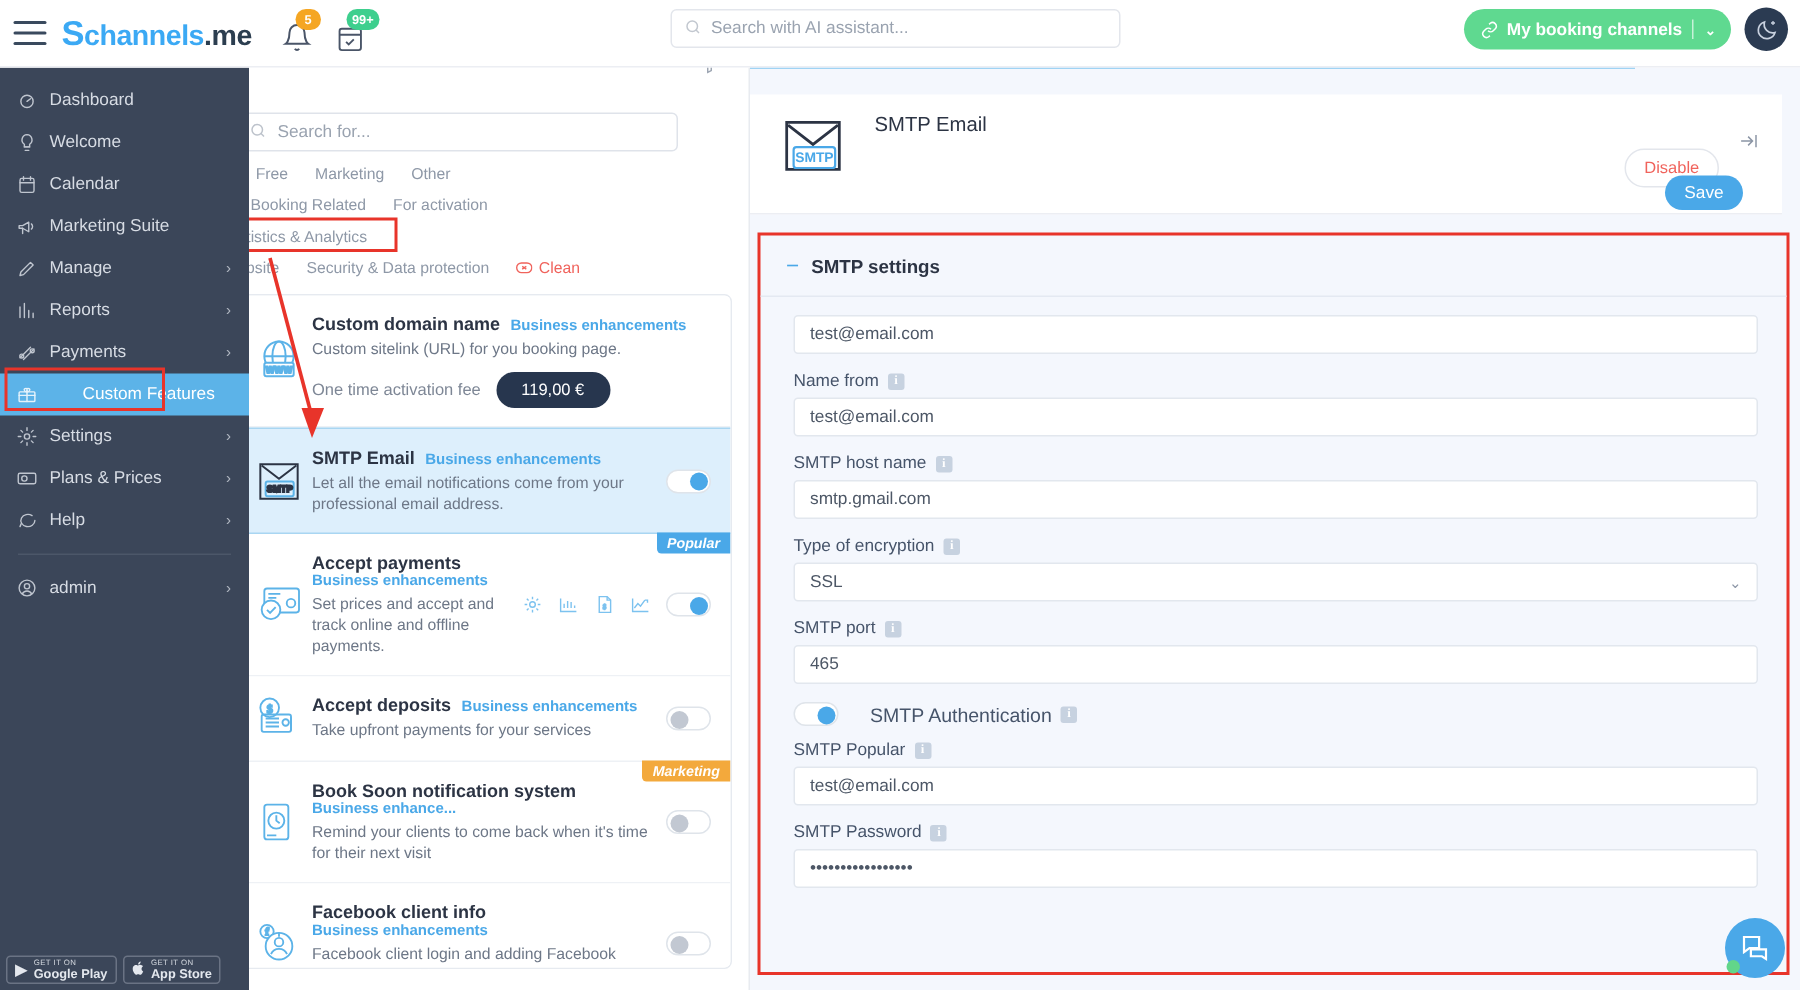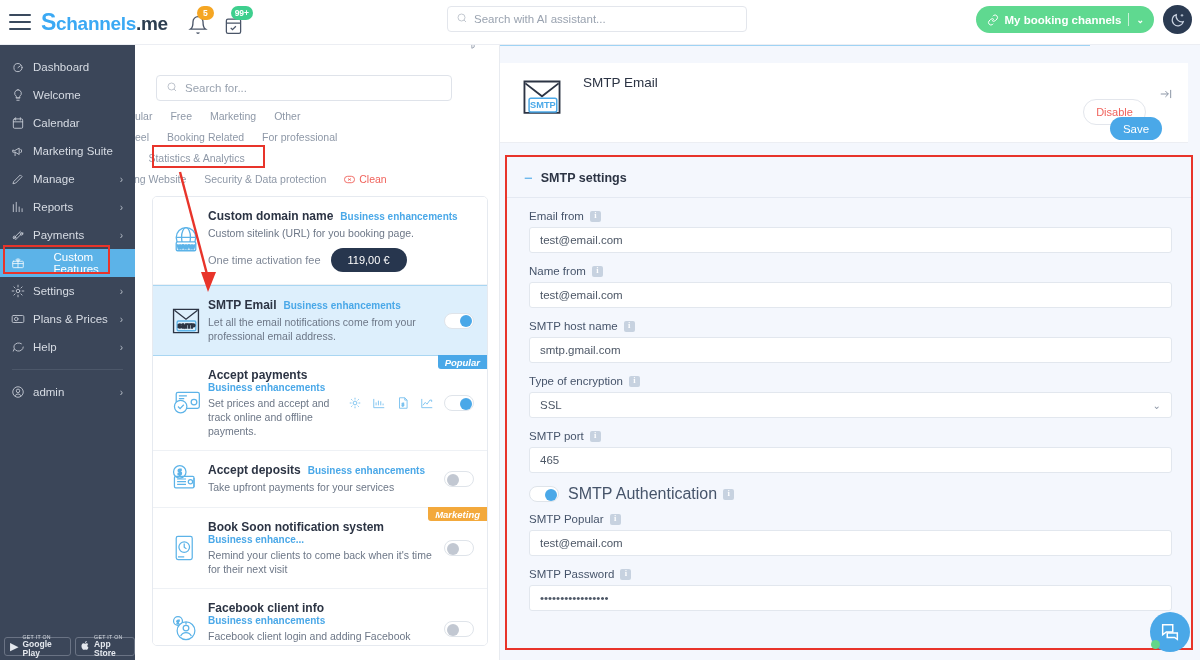--- a/index.html
+++ b/index.html
@@ -53,21 +53,21 @@
   .link-ic { margin-right: 6px; display: inline-flex; }
 
   .moon-btn {
     position: absolute; right: 8px; top: 5px; width: 29px; height: 29px;
     border-radius: 50%; background: #2b3b52; display: flex;
     align-items: center; justify-content: center; cursor: pointer;
   }
 
   
   .sidebar {
-    position: absolute; left: 0; top: 45px; width: 135px; height: 615px;
+    position: absolute; left: 0; top: 45px; width: 166px; height: 615px;
     background: #3b4659; z-index: 20;
   }
   .nav-item {
     height: 28px; display: flex; align-items: center; padding-left: 11px;
     color: #d7dce4; font-size: 11.5px; cursor: pointer; position: relative;
   }
   .nav-item .ic { width: 20px; display: inline-flex; align-items: center;
                   justify-content: flex-start; opacity: .85; }
   .nav-item .lbl { margin-left: 2px; }
   .nav-item .chev { position: absolute; right: 12px; font-size: 10px; opacity: .75; }
@@ -204,21 +204,21 @@
     border-radius: 3px; font-size: 11.5px; color: #4d5766;
     padding: 0 10px; font-family: "Liberation Sans", sans-serif;
   }
   .fld-input::placeholder { color: #9aa3b0; }
   .sel-wrap { position: relative; }
   .sel-chev { position: absolute; right: 11px; top: 8px; color: #8b95a5; font-size: 10px;
               pointer-events: none; }
 
   .auth-row { display: flex; align-items: center; margin: 1px 0 10px 0; }
   .auth-row .toggle { margin-right: 9px; }
-  .auth-row .al { font-size: 16px; color: #46546a; display: flex; align-items: center; }
+  .auth-row .al { font-size: 13px; color: #46546a; display: flex; align-items: center; margin-left: 12px; }
 
   .test-email {
     position: absolute; left: 5px; top: 614px; width: 688px; height: 36px;
     display: flex; align-items: center; padding-left: 17px; background: #f4f7fd;
   }
 
   .chat-fab {
     position: absolute; right: 10px; bottom: 8px; width: 40px; height: 40px;
     border-radius: 50%; background: #4aa8e8; display: flex; align-items: center;
     justify-content: center; cursor: pointer; z-index: 40;
@@ -463,21 +463,21 @@
   </div>
 
   <span class="funnel">
     <svg width="14" height="14" viewBox="0 0 24 24" fill="none" stroke="#9aa3b0" stroke-width="1.6">
       <path d="M3 4h18l-7 8v7l-4 2v-9z"></path>
     </svg>
   </span>
 
   <div id="tag-rows">
       <div class="tagrow r1"><span style="margin-right:18px"><span class="tag">Activated</span></span><span style="margin-right:18px"><span class="tag">New</span></span><span style="margin-right:18px"><span class="tag">Popular</span></span><span style="margin-right:18px"><span class="tag">Free</span></span><span style="margin-right:18px"><span class="tag">Marketing</span></span><span style="margin-right:18px"><span class="tag">Other</span></span></div>
-      <div class="tagrow r2"><span style="margin-right:18px"><span class="tag">Functional</span></span><span style="margin-right:18px"><span class="tag">Look and Feel</span></span><span style="margin-right:18px"><span class="tag">Booking Related</span></span><span style="margin-right:18px"><span class="tag">For professional</span></span></div>
+      <div class="tagrow r2"><span style="margin-right:18px"><span class="tag">Functional</span></span><span style="margin-right:18px"><span class="tag">Look and Feel</span></span><span style="margin-right:18px"><span class="tag">Booking Related</span></span><span style="margin-right:18px"><span class="tag">For activation</span></span></div>
       <div class="tagrow r3"><span style="margin-right:18px"><span class="tag sel">Business enhancements</span></span><span style="margin-right:18px"><span class="tag">Statistics &amp; Analytics</span></span></div>
       <div class="tagrow r4"><span style="margin-right:18px"><span class="tag">Adding more to the Booking Website</span></span><span style="margin-right:18px"><span class="tag">Security &amp; Data protection</span></span><span style="margin-right:18px"><span style="margin-right:4px;display:inline-block;vertical-align:-1px;"><svg width="11" height="9" viewBox="0 0 24 18" fill="none" stroke="#f0635c" stroke-width="2">
               <rect x="1" y="2" width="22" height="14" rx="7"></rect>
               <path d="M9 7l6 4M15 7l-6 4"></path>
             </svg></span><span class="tag clean">Clean</span></span></div>
     </div>
   <div class="redbox-tag"></div>
 
   <svg class="arrow-svg" width="120" height="160">
     <line x1="40" y1="22" x2="68" y2="128" stroke="#e8342a" stroke-width="2.4"></line>
@@ -685,24 +685,20 @@
     <div class="save-btn" style="position:absolute;left:610px;top:72px">Save</div>
 
     <div class="panel-box">
       <div class="sect-head">
         <span class="pm">−</span>
         <span class="st">SMTP settings</span>
       </div>
       <div class="sect-rule"></div>
       <div class="fields" id="smtp-fields">
           <div class="fld">
-    <div class="fld-label">
-      <span>Email from</span>
-      <span class="info-ic"></span>
-    </div>
     <div class="sel-wrap">
       <input class="fld-input" readonly="" value="test@email.com" style="">
       
     </div>
   </div>
           <div class="fld">
     <div class="fld-label">
       <span>Name from</span>
       <span class="info-ic"></span>
     </div>

